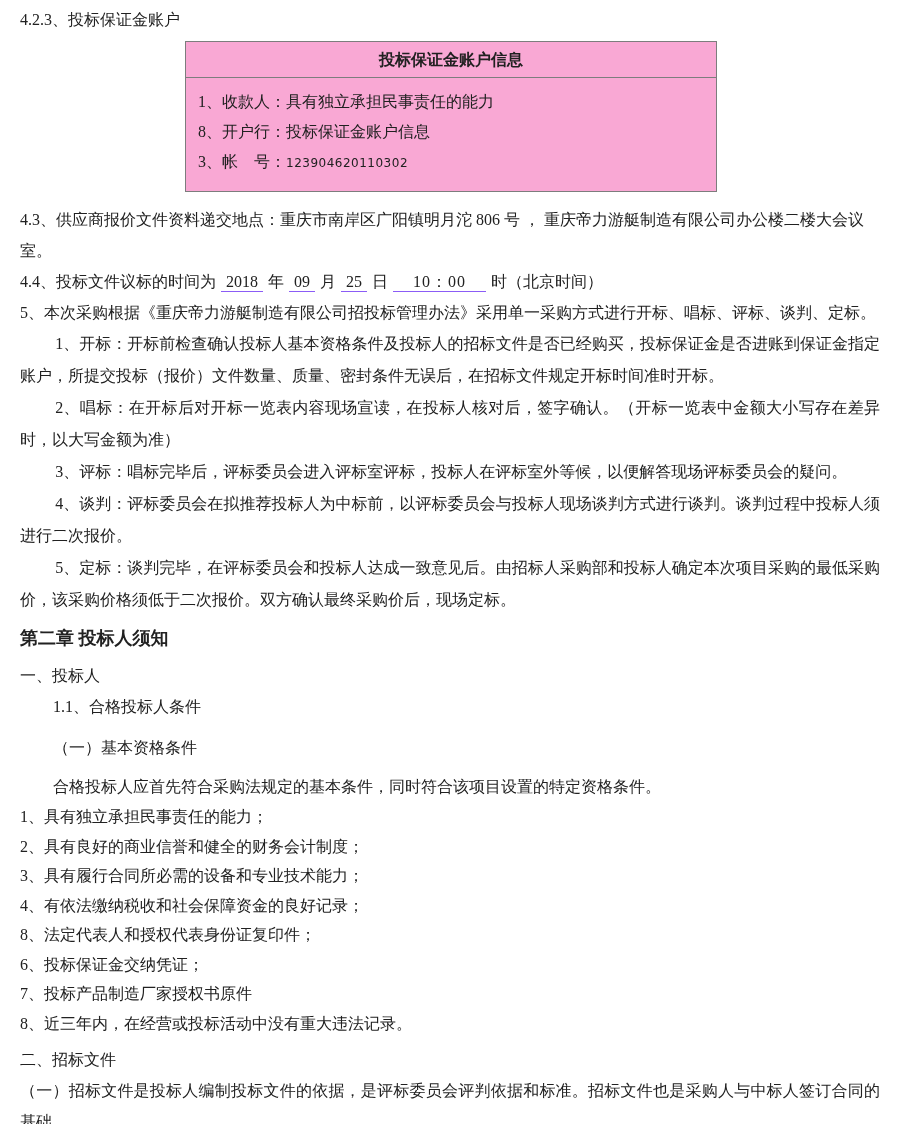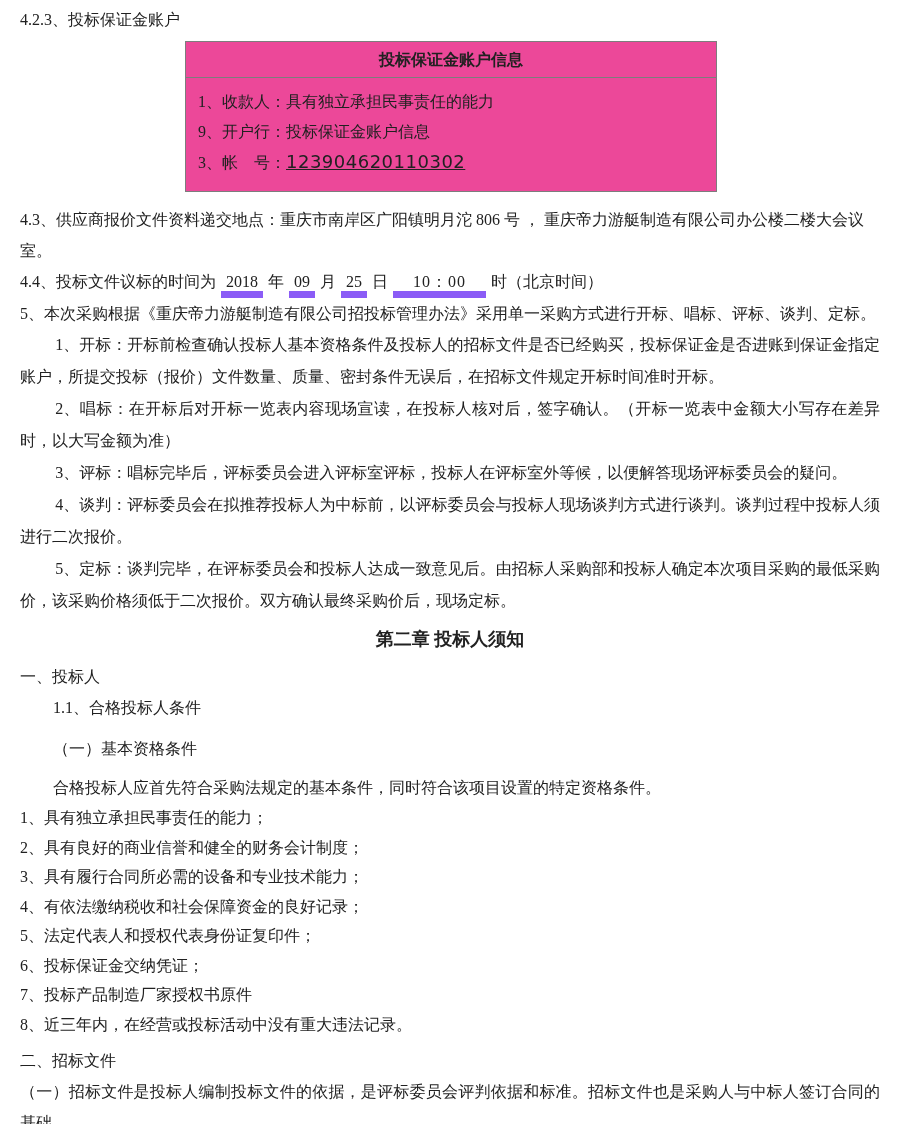--- a/index.html
+++ b/index.html
@@ -25,71 +25,69 @@
   .sub { margin-left: 33px; }
   .item { line-height: 29.5px; }
   .mt6  { margin-top: 6px; }
   .mt8  { margin-top: 8px; }
   .mt10 { margin-top: 10px; }
   .mt12 { margin-top: 12px; }
 
   .chapter-heading {
     font-size: 18px;
     font-weight: 700;
-    text-align: center;
     line-height: 28px;
     margin: 8px 0 8px 0;
   }
 
   .deposit-table {
     width: 532px;
     margin: 6px 0 0 165px;
     border: 1px solid #7d7d7d;
-    background: #ec4899;
+    background: #f9a8d4;
   }
   .deposit-table-header {
     text-align: center;
     font-weight: 700;
     font-size: 16px;
     padding: 7px 0;
     border-bottom: 1px solid #7d7d7d;
     line-height: 21px;
   }
   .deposit-table-body { padding: 9px 12px 13px 12px; }
   .trow { line-height: 30px; }
   .acct-num {
     font-family: "DejaVu Sans", "Liberation Sans", sans-serif;
-    font-size: 18px;
+    font-size: 12px;
     letter-spacing: 0.5px;
-    text-decoration: underline;
   }
 
   .u {
     display: inline-block;
-    border-bottom: 7px solid #8b5cf6;
+    border-bottom: 1px solid #8b5cf6;
     padding: 0 5px;
     line-height: 19px;
     margin: 0 1px;
   }
   .u-time { padding: 0 20px; letter-spacing: 1px; }
 
   .para2 { line-height: 31px; text-align: justify; }
 </style>
 </head>
 <body>
 
 <div class="page">
 
   <p class="line">4.2.3、投标保证金账户</p>
 
   <div class="deposit-table">
     <div class="deposit-table-header">投标保证金账户信息</div>
     <div class="deposit-table-body">
       <p class="trow"><span>1、收款人：</span><span>具有独立承担民事责任的能力</span></p>
-      <p class="trow"><span>9、开户行：</span><span>投标保证金账户信息</span></p>
+      <p class="trow"><span>8、开户行：</span><span>投标保证金账户信息</span></p>
       <p class="trow"><span>3、帐　号：</span><span class="acct-num">123904620110302</span></p>
     </div>
   </div>
 
   <p class="line mt12">4.3、供应商报价文件资料递交地点：重庆市南岸区广阳镇明月沱 806 号 ， 重庆帝力游艇制造有限公司办公楼二楼大会议室。</p>
 
   <p class="line">
     <span>4.4、投标文件议标的时间为</span>
     <span class="u">2018</span>
     <span>年</span>
@@ -113,21 +111,21 @@
 
   <p class="line bold">一、投标人</p>
   <p class="line sub">1.1、合格投标人条件</p>
   <p class="line sub mt10">（一）基本资格条件</p>
   <p class="line sub mt8">合格投标人应首先符合采购法规定的基本条件，同时符合该项目设置的特定资格条件。</p>
 
   <p class="item">1、具有独立承担民事责任的能力；</p>
   <p class="item">2、具有良好的商业信誉和健全的财务会计制度；</p>
   <p class="item">3、具有履行合同所必需的设备和专业技术能力；</p>
   <p class="item">4、有依法缴纳税收和社会保障资金的良好记录；</p>
-  <p class="item">5、法定代表人和授权代表身份证复印件；</p>
+  <p class="item">8、法定代表人和授权代表身份证复印件；</p>
   <p class="item">6、投标保证金交纳凭证；</p>
   <p class="item">7、投标产品制造厂家授权书原件</p>
   <p class="item">8、近三年内，在经营或投标活动中没有重大违法记录。</p>
 
   <p class="line bold mt6">二、招标文件</p>
   <p class="para2">（一）招标文件是投标人编制投标文件的依据，是评标委员会评判依据和标准。招标文件也是采购人与中标人签订合同的基础。</p>
 
 </div>
 
 </body></html>

